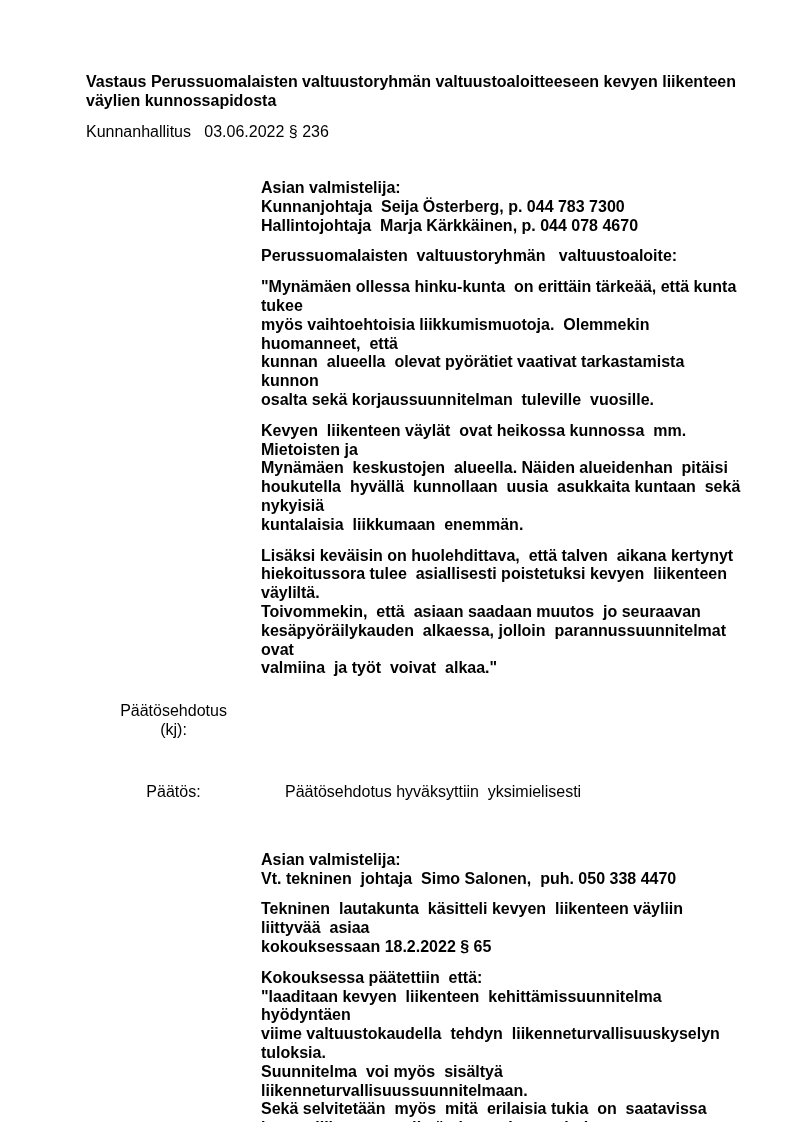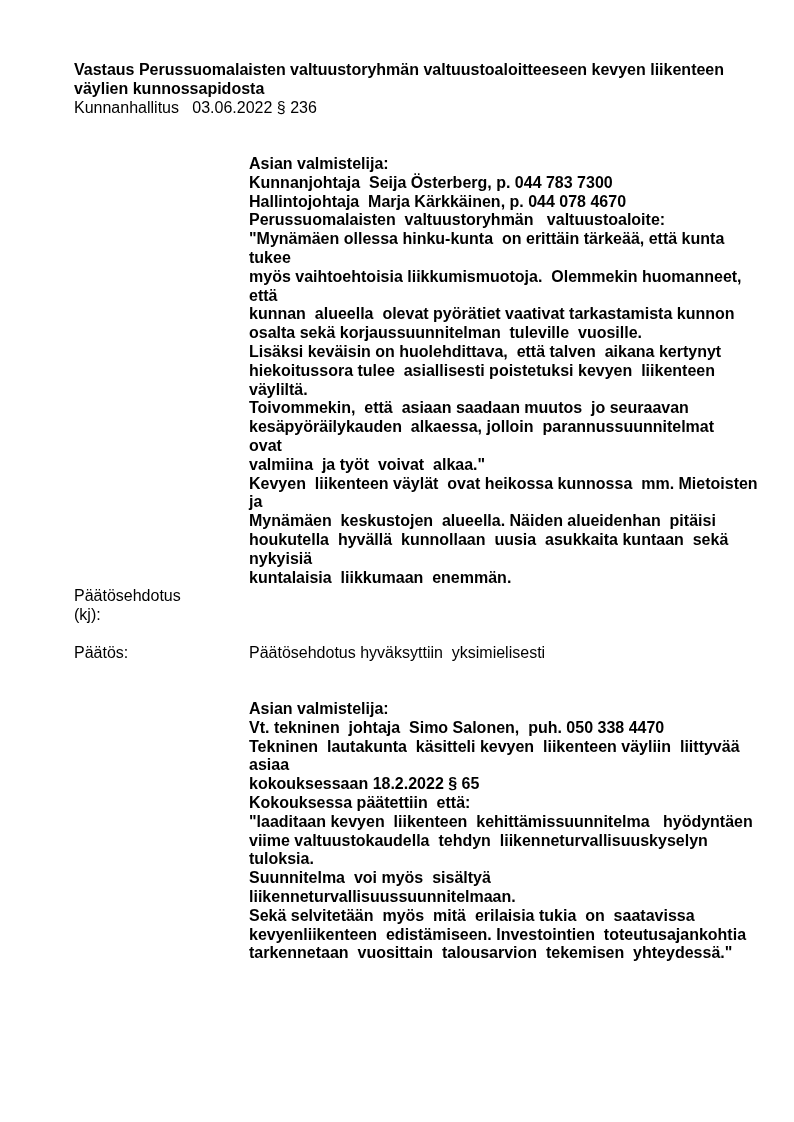--- a/index.html
+++ b/index.html
@@ -15,31 +15,31 @@
     background: #ffffff;
     color: #000000;
     font-family: "Liberation Sans", sans-serif;
     font-size: 16px;
     line-height: 18.8px;
     padding: 61px 36px 0 74px;
     overflow: hidden;
   }
   .page .txt {
     white-space: pre-wrap;
-    margin: 0;
+    margin: 12px;
   }
   .title {
     font-weight: bold;
     font-size: 16px;
   }
   .gap1 { margin-top: 18.8px; }   
   .gap2 { margin-top: 37.6px; }   
   .indent { margin-left: 175px; font-weight: bold; } 
   .row { display: flex; align-items: flex-start; }
-  .row .label { width: 175px; flex: 0 0 175px; }
+  .row .label { width: 175px; flex: 0 0 175px; text-align: center; }
   .row .content { flex: 1 1 auto; }
   .offset1 { padding-top: 18.8px; } 
 </style>
 </head>
 <body>
 
 <div class="page">
 
   <div class="txt title">Vastaus Perussuomalaisten valtuustoryhmän valtuustoaloitteeseen kevyen liikenteen
 väylien kunnossapidosta</div>
@@ -48,29 +48,29 @@
 
   <div class="indent gap2">
     <div class="txt">Asian valmistelija:
 Kunnanjohtaja  Seija Österberg, p. 044 783 7300
 Hallintojohtaja  Marja Kärkkäinen, p. 044 078 4670</div>
     <div class="txt gap1">Perussuomalaisten  valtuustoryhmän   valtuustoaloite:</div>
     <div class="txt gap1">"Mynämäen ollessa hinku-kunta  on erittäin tärkeää, että kunta tukee
 myös vaihtoehtoisia liikkumismuotoja.  Olemmekin huomanneet,  että
 kunnan  alueella  olevat pyörätiet vaativat tarkastamista kunnon
 osalta sekä korjaussuunnitelman  tuleville  vuosille.</div>
+    <div class="txt gap1">Kevyen  liikenteen väylät  ovat heikossa kunnossa  mm. Mietoisten ja
+Mynämäen  keskustojen  alueella. Näiden alueidenhan  pitäisi
+houkutella  hyvällä  kunnollaan  uusia  asukkaita kuntaan  sekä nykyisiä
+kuntalaisia  liikkumaan  enemmän.</div>
     <div class="txt gap1">Lisäksi keväisin on huolehdittava,  että talven  aikana kertynyt
 hiekoitussora tulee  asiallisesti poistetuksi kevyen  liikenteen väyliltä.
 Toivommekin,  että  asiaan saadaan muutos  jo seuraavan
 kesäpyöräilykauden  alkaessa, jolloin  parannussuunnitelmat   ovat
 valmiina  ja työt  voivat  alkaa."</div>
-    <div class="txt gap1">Kevyen  liikenteen väylät  ovat heikossa kunnossa  mm. Mietoisten ja
-Mynämäen  keskustojen  alueella. Näiden alueidenhan  pitäisi
-houkutella  hyvällä  kunnollaan  uusia  asukkaita kuntaan  sekä nykyisiä
-kuntalaisia  liikkumaan  enemmän.</div>
   </div>
 
   <div class="row">
     <div class="txt label">Päätösehdotus
 (kj):</div>
   </div>
 
   <div class="row gap1">
     <div class="txt label">Päätös:</div>
     <div class="txt content">Päätösehdotus hyväksyttiin  yksimielisesti</div>

